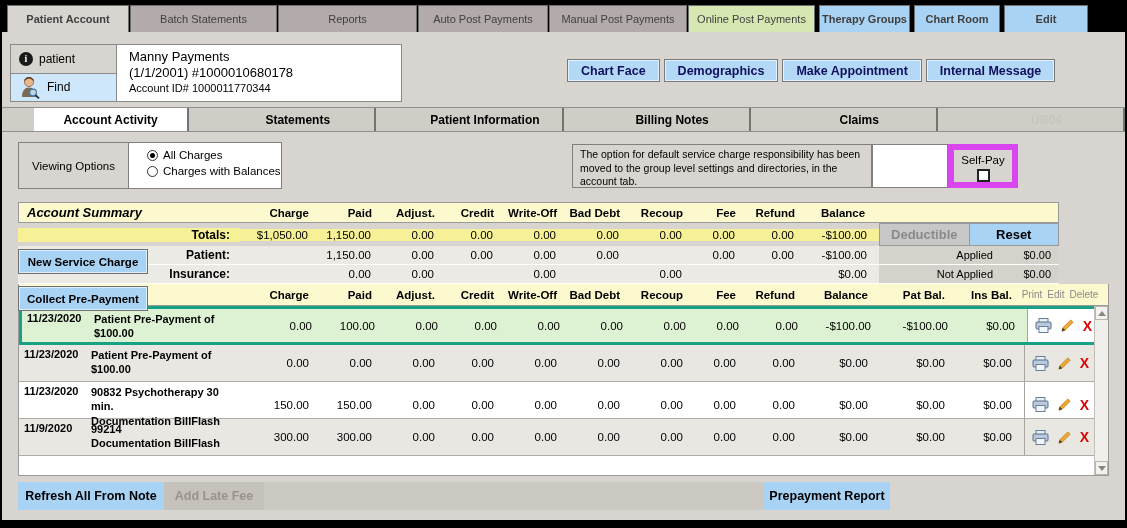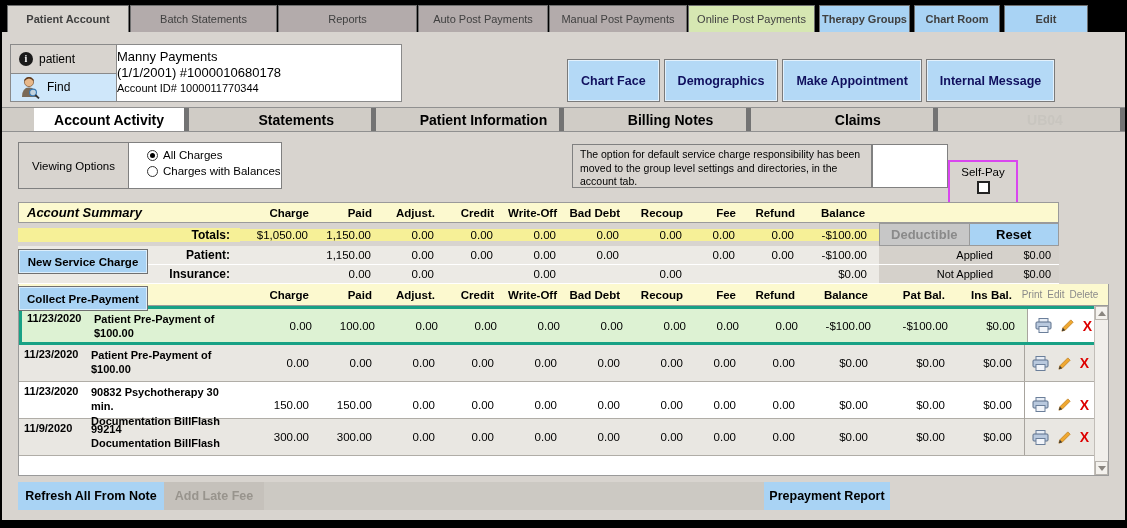--- a/index.html
+++ b/index.html
@@ -28,54 +28,54 @@
   
   .patient-strip { position:relative; height:75px; }
   .pbox { position:absolute; left:8px; top:12px; width:392px; height:58px;
           display:flex; border:1px solid #8a8a8a; background:#fff; }
   .pbox-left { width:106px; display:flex; flex-direction:column; border-right:1px solid #8a8a8a; }
   .pcell { flex:1; display:flex; align-items:center; gap:6px; padding-left:8px; font-size:12px; }
   .pcell.info { background:#d8d4cf; border-bottom:1px solid #8a8a8a; }
   .pcell.find { background:#cfe7fa; }
   .info-ic { width:14px; height:14px; background:#1a1a1a; color:#fff; border-radius:50%;
              font:bold 10px "Liberation Serif", serif; display:flex; align-items:center; justify-content:center; }
-  .pbox-right { flex:1; padding:4px 0; line-height:1.25; }
+  .pbox-right { flex:1; padding:4px 12px; line-height:1.25; }
   .pname { font-size:13px; }
   .pdob  { font-size:13px; }
   .pacct { font-size:11px; }
   .act-buttons { position:absolute; left:565px; top:27px; display:flex; gap:4px; }
   .act-btn {
-    height:43px; padding:0 13px; background:#b4d9f6; border:1px solid #7a7a7a;
+    height:23px; padding:0 13px; background:#b4d9f6; border:1px solid #7a7a7a;
     box-shadow:inset 0 0 0 1px #e3f1fc; font-size:12.5px; font-weight:bold; color:#10105e;
     display:flex; align-items:center; cursor:default; white-space:nowrap;
   }
 
   
   .stabs { display:flex; height:25px; background:#d0ccc6; border-top:1px solid #909090; border-bottom:1px solid #909090; }
   .stab { flex:1; display:flex; align-items:center; justify-content:center;
-          font-size:14px; font-weight:bold; border-right:5px solid #737373; cursor:default;margin-left:32px; }
+          font-size:12px; font-weight:bold; border-right:2px solid #737373; cursor:default;margin-left:32px; }
   .stab.active { background:#fff; }
   .stab.disabled { color:#c8c5bf; font-weight:bold; }
 
   .main { padding:0 16px; }
 
   
   .opt-row { position:relative; height:48px; margin-top:10px; }
   .view-box { position:absolute; left:0; top:0; width:264px; height:47px; display:flex; border:1px solid #808080; background:#fff; }
   .vo-label { width:110px; background:#d8d4cf; border-right:1px solid #808080;
               display:flex; align-items:center; justify-content:center; font-size:11.5px; }
   .vo-opts { flex:1; padding:6px 0 0 10px; font-size:11.5px; }
   .vo-opt { display:flex; align-items:center; gap:5px; margin-bottom:4px;padding-left:8px; }
   .radio { width:11px; height:11px; border:1px solid #333; border-radius:50%; background:#fff; position:relative; flex:none; }
   .radio.on::after { content:""; position:absolute; inset:2px; background:#000; border-radius:50%; }
   .notice-box { position:absolute; left:554px; top:2px; width:300px; height:44px;
                 background:#d8d4cf; border:1px solid #808080; font-size:10.5px; line-height:1.3; padding:3px 7px; }
   .blank-box { position:absolute; left:854px; top:2px; width:76px; height:44px; background:#fff; border:1px solid #808080; }
-  .selfpay-box { position:absolute; left:930px; top:18px; width:70px; height:44px;
-                 background:#d8d4cf; border:2px solid #d946ef; display:flex; flex-direction:column; align-items:center; padding-top:4px; gap:3px; }
+  .selfpay-box { position:absolute; left:930px; top:2px; width:70px; height:44px;
+                 background:#d8d4cf; border:6px solid #d946ef; display:flex; flex-direction:column; align-items:center; padding-top:4px; gap:3px; }
   .selfpay-box .lbl { font-size:11.5px; }
   .checkbox { width:13px; height:13px; border:2px solid #222; background:#fff; }
 
   
   .acct-section { position:relative; margin-top:12px; }
   .grid-sum { display:grid; grid-template-columns:222px 80px 63px 63px 59px 63px 63px 63px 53px 59px 73px 180px; }
   .grid-txn { display:grid; grid-template-columns:222px 80px 63px 63px 59px 63px 63px 63px 53px 59px 73px 77px 67px 72px; }
   .num { text-align:right; padding-right:12px; font-size:11.5px; align-self:center; white-space:nowrap; }
   .hdr { text-align:right; padding-right:12px; font-size:11.5px; font-weight:bold; align-self:center; white-space:nowrap; }
 

